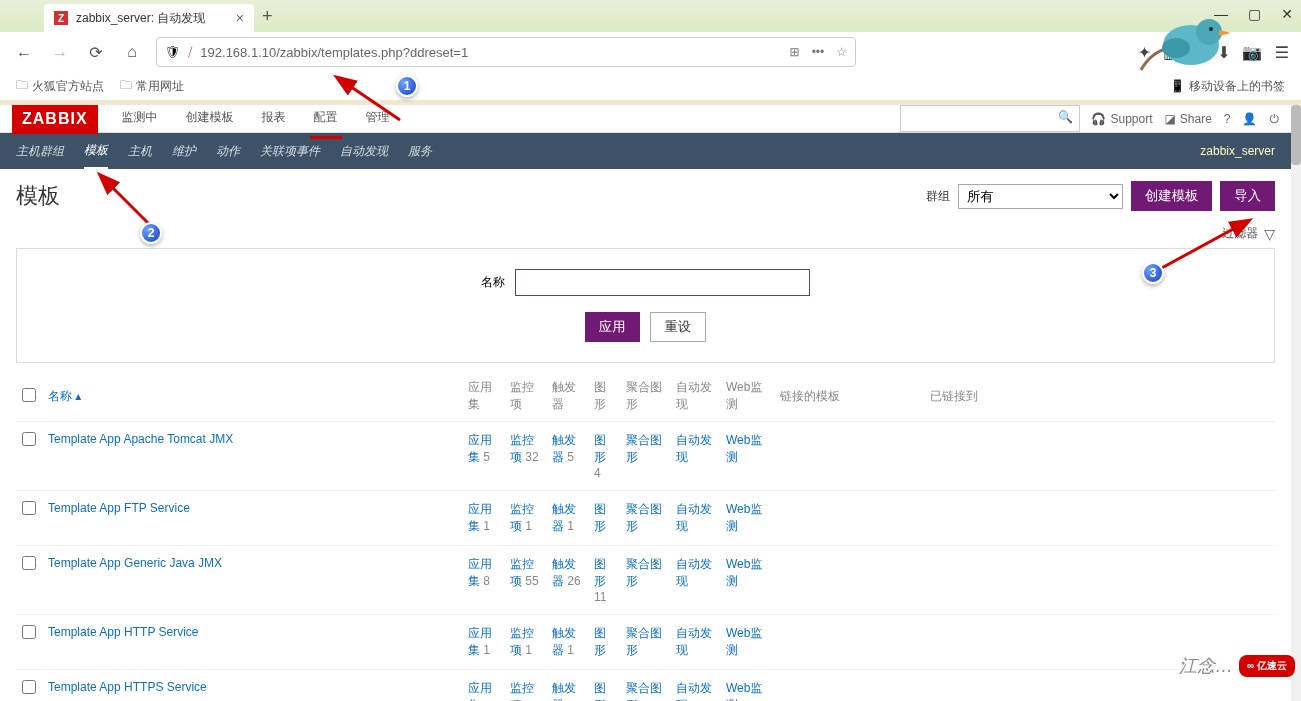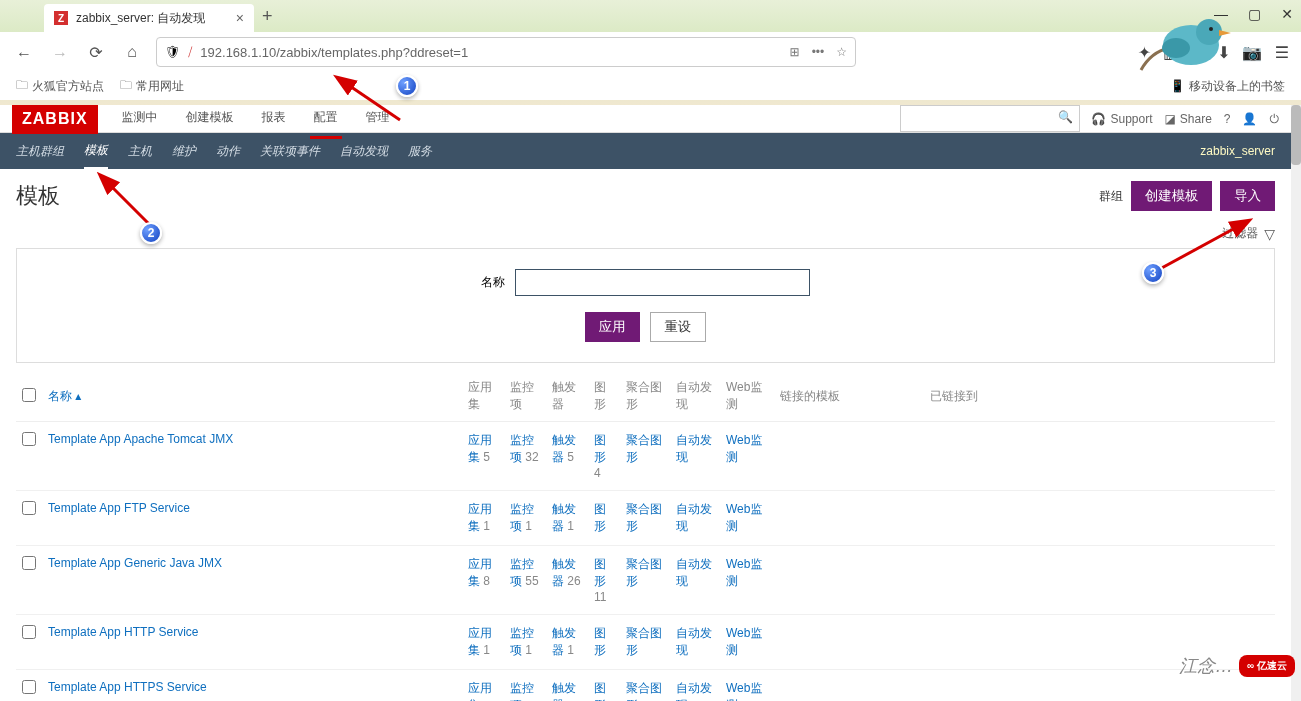--- a/index.html
+++ b/index.html
@@ -196,20 +196,23 @@
   <a>关联项事件</a>
   <a>自动发现</a>
   <a>服务</a>
   <span class="zbx-server">zabbix_server</span>
 </div>
 
 <div class="page-title-row">
   <div class="page-title">模板</div>
   <div class="title-controls">
     <span class="group-label">群组</span>
+    <select class="group-select">
+      <option>所有</option>
+    </select>
     <button class="btn-blue">创建模板</button>
     <button class="btn-blue">导入</button>
   </div>
 </div>
 
 <div class="filter-row">
   <span>过滤器</span>
   <span class="filter-icon">▽</span>
 </div>
 

